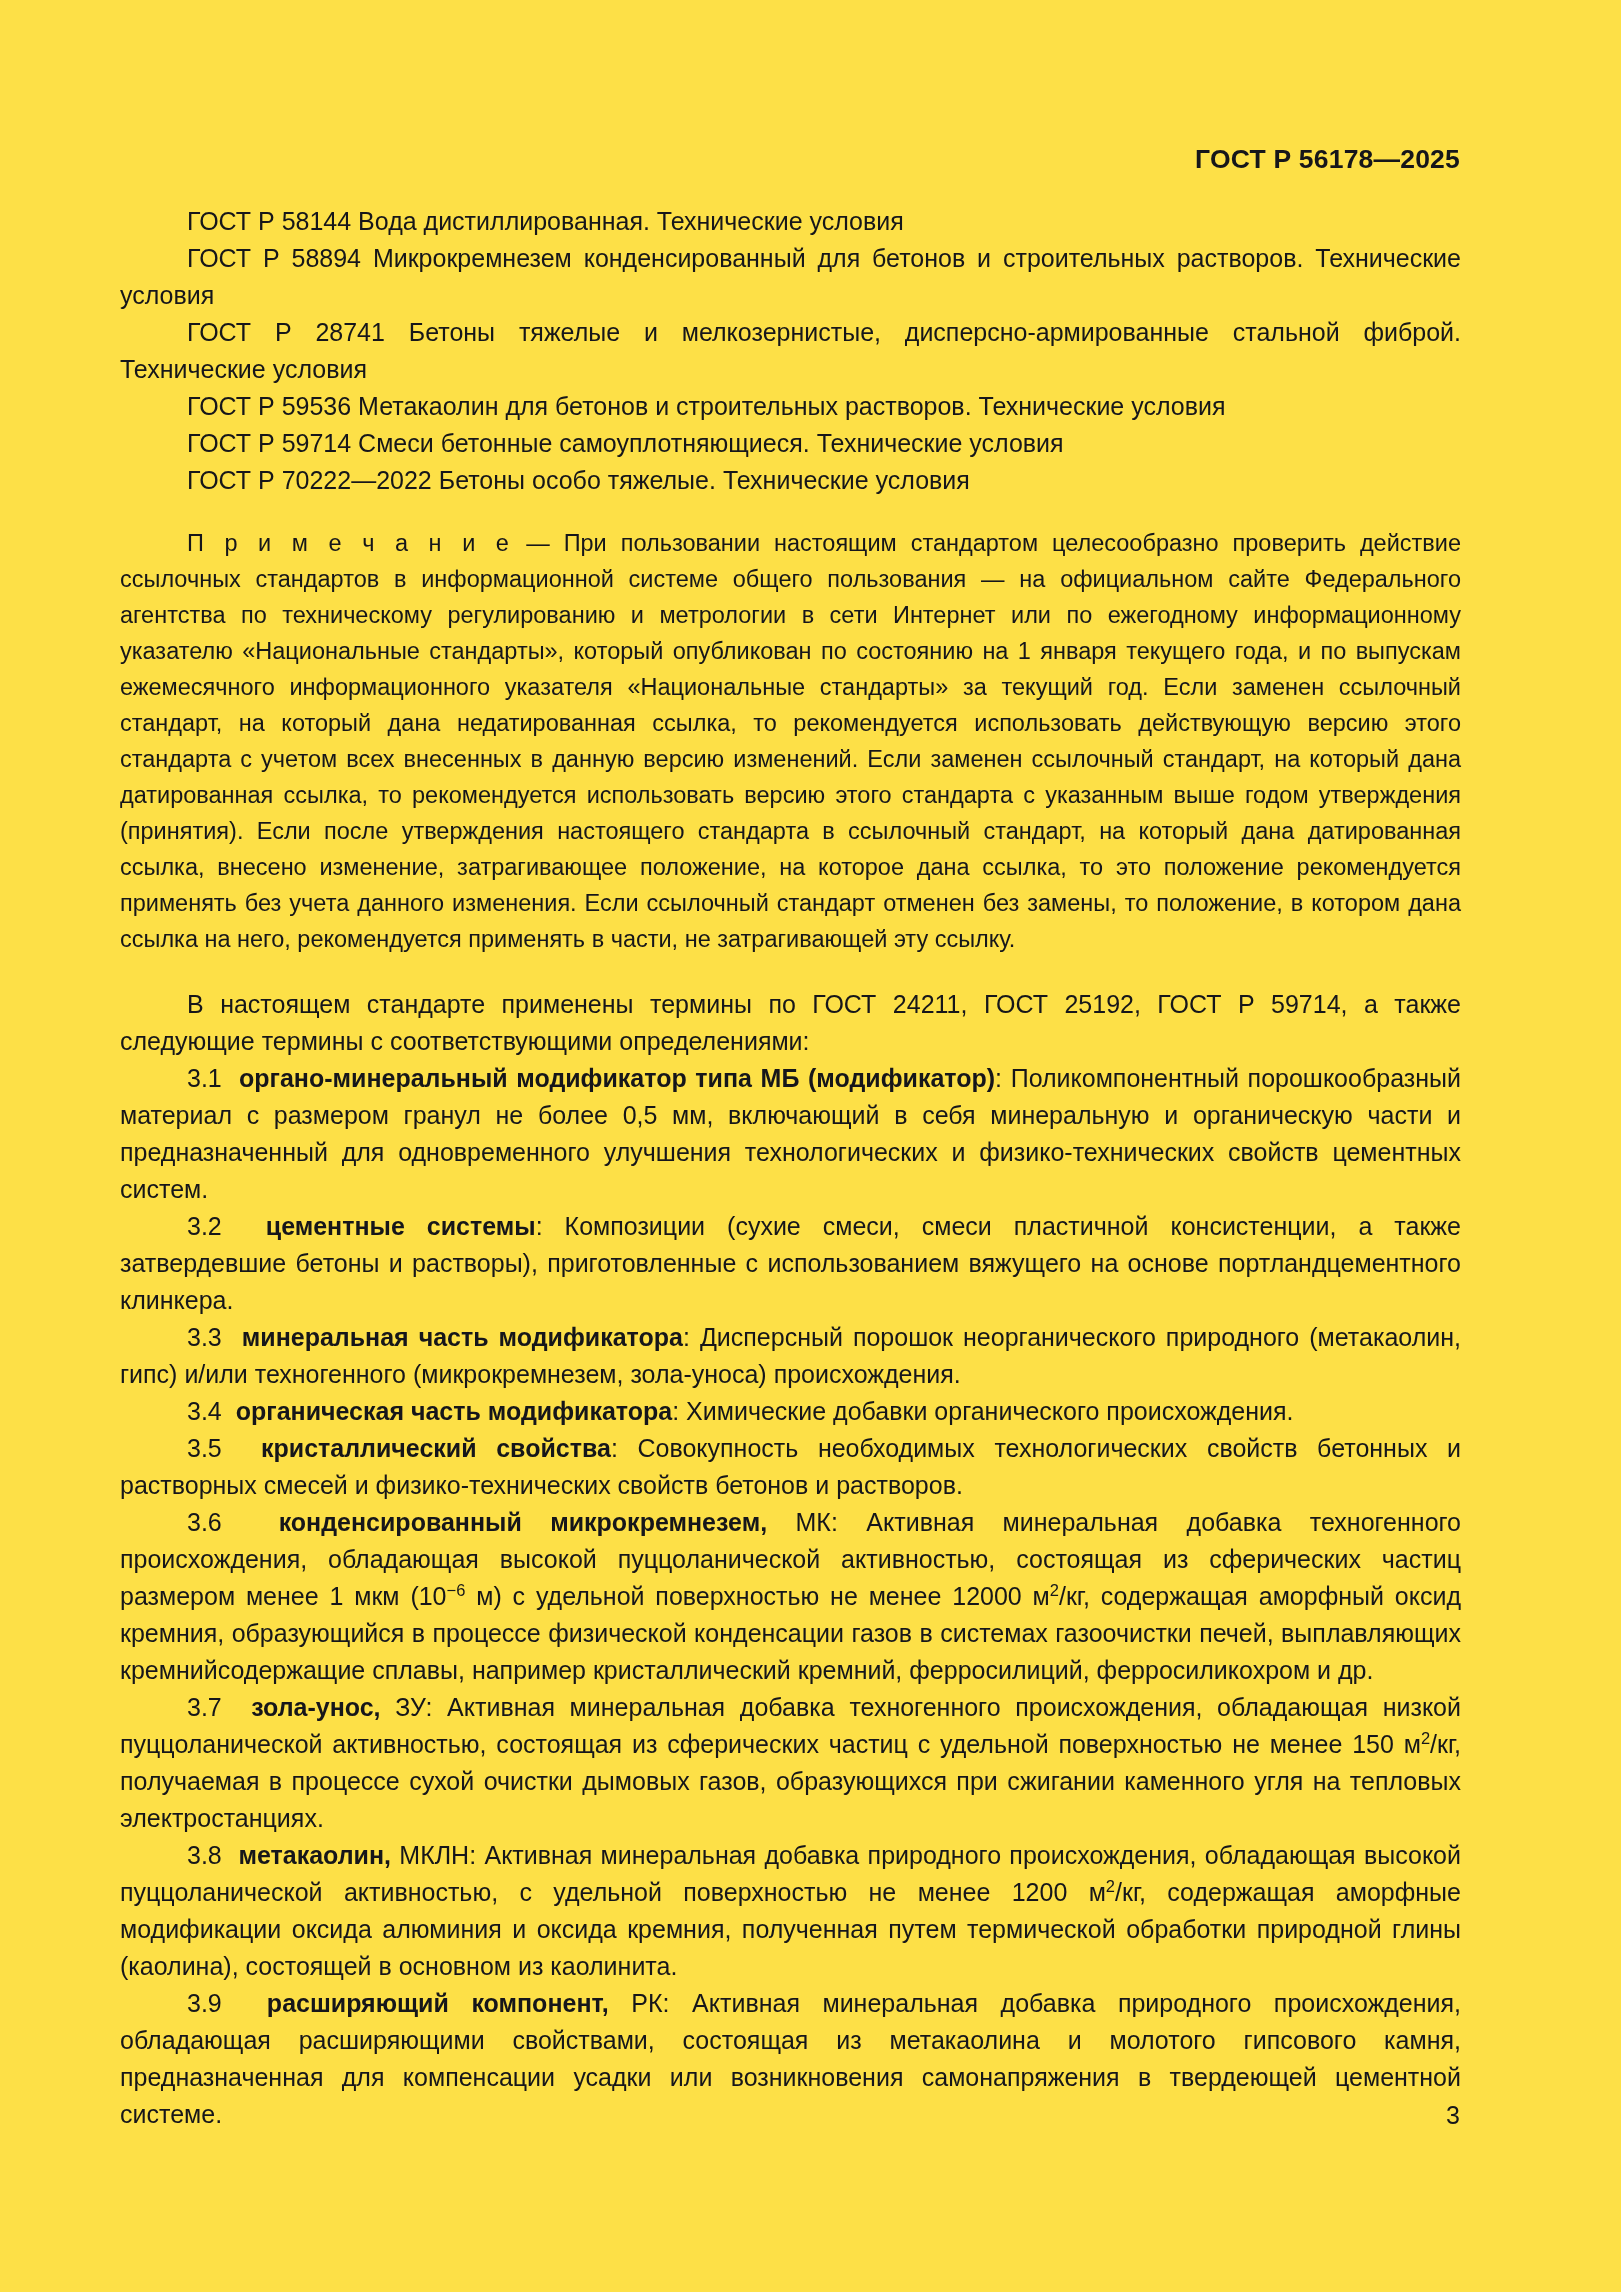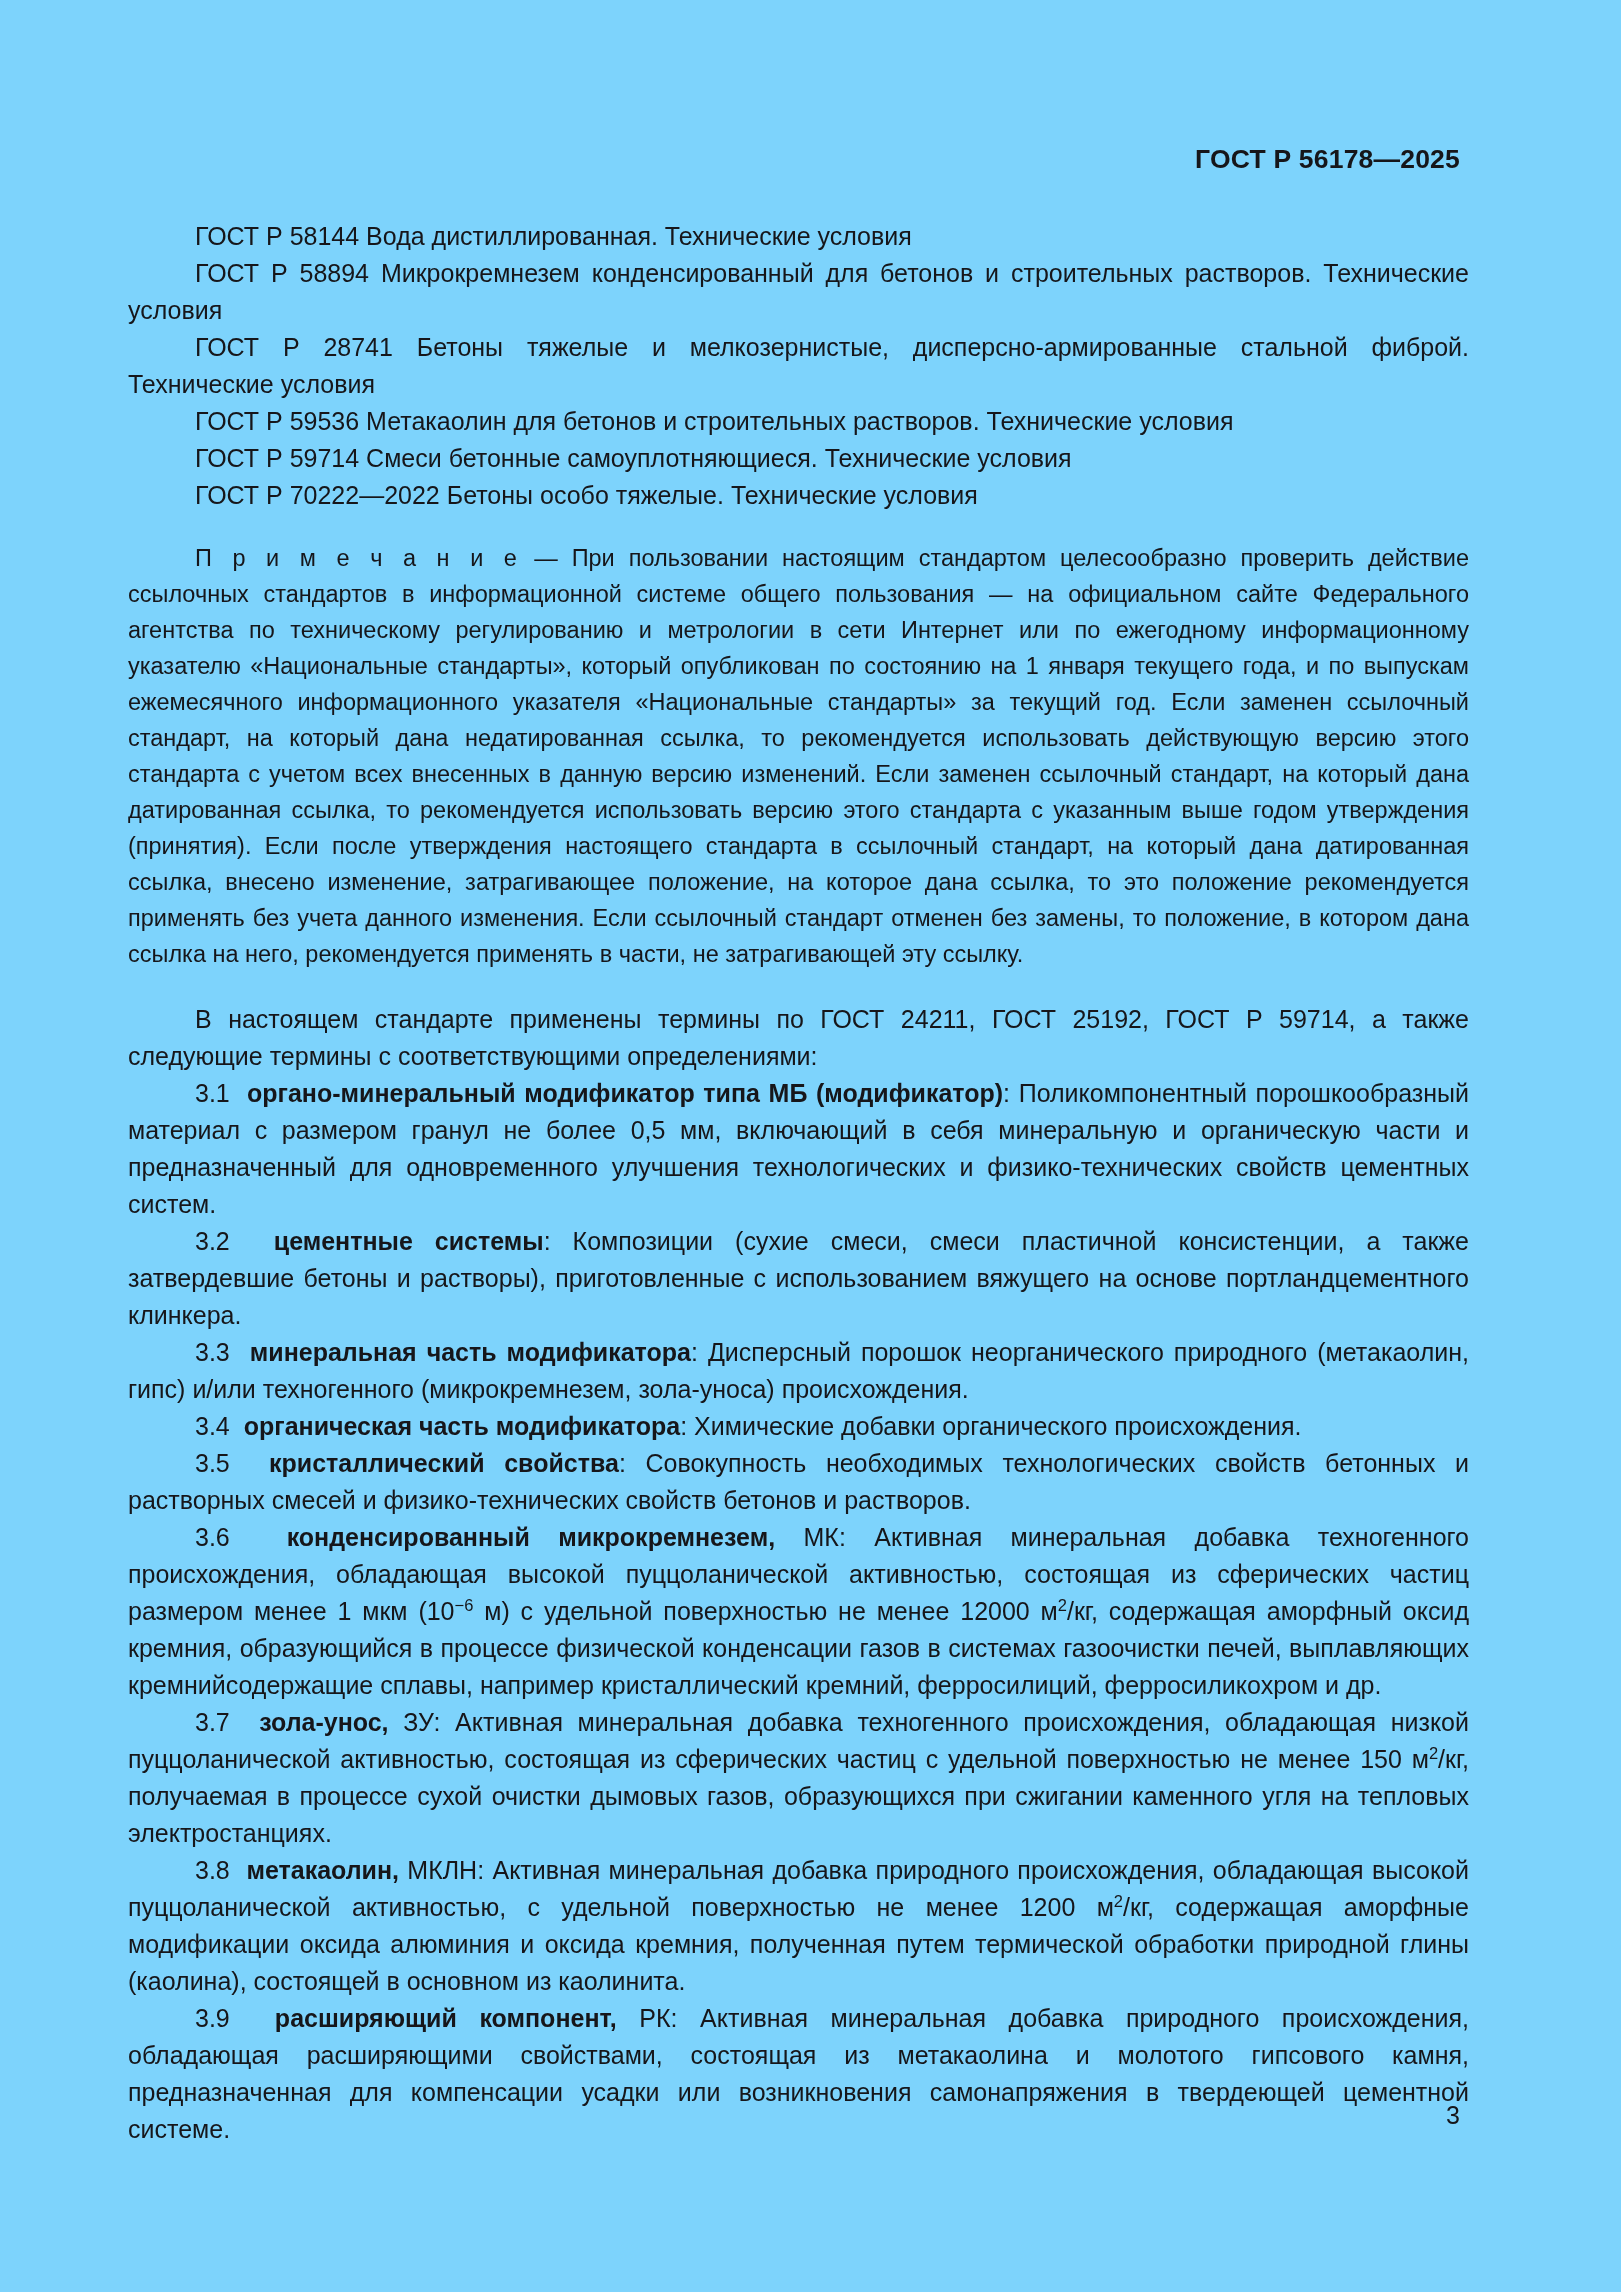--- a/index.html
+++ b/index.html
@@ -4,21 +4,21 @@
 <style>
   html, body {
     margin: 0;
     padding: 0;
     background: #ffffff;
   }
   .page {
     position: relative;
     width: 1621px;
     height: 2293px;
-    background: #7dd3fc;
+    background: #fde047;
     font-family: "Liberation Sans", sans-serif;
     color: #16161a;
     overflow: hidden;
     box-sizing: border-box;
   }
 
   
   .header {
     position: absolute;
     top: 145px;
@@ -27,24 +27,23 @@
     text-align: right;
     font-size: 26.5px;
     font-weight: bold;
     letter-spacing: 0.2px;
     line-height: 1.1;
   }
 
   
   .body {
     position: absolute;
-    top: 218px;
+    top: 203px;
     left: 120px;
     width: 1341px;
-    margin-left: 8px;
   }
 
   p {
     margin: 0;
     font-size: 25px;
     line-height: 37px;
     text-align: justify;
     text-justify: inter-word;
     hyphens: none;
   }

